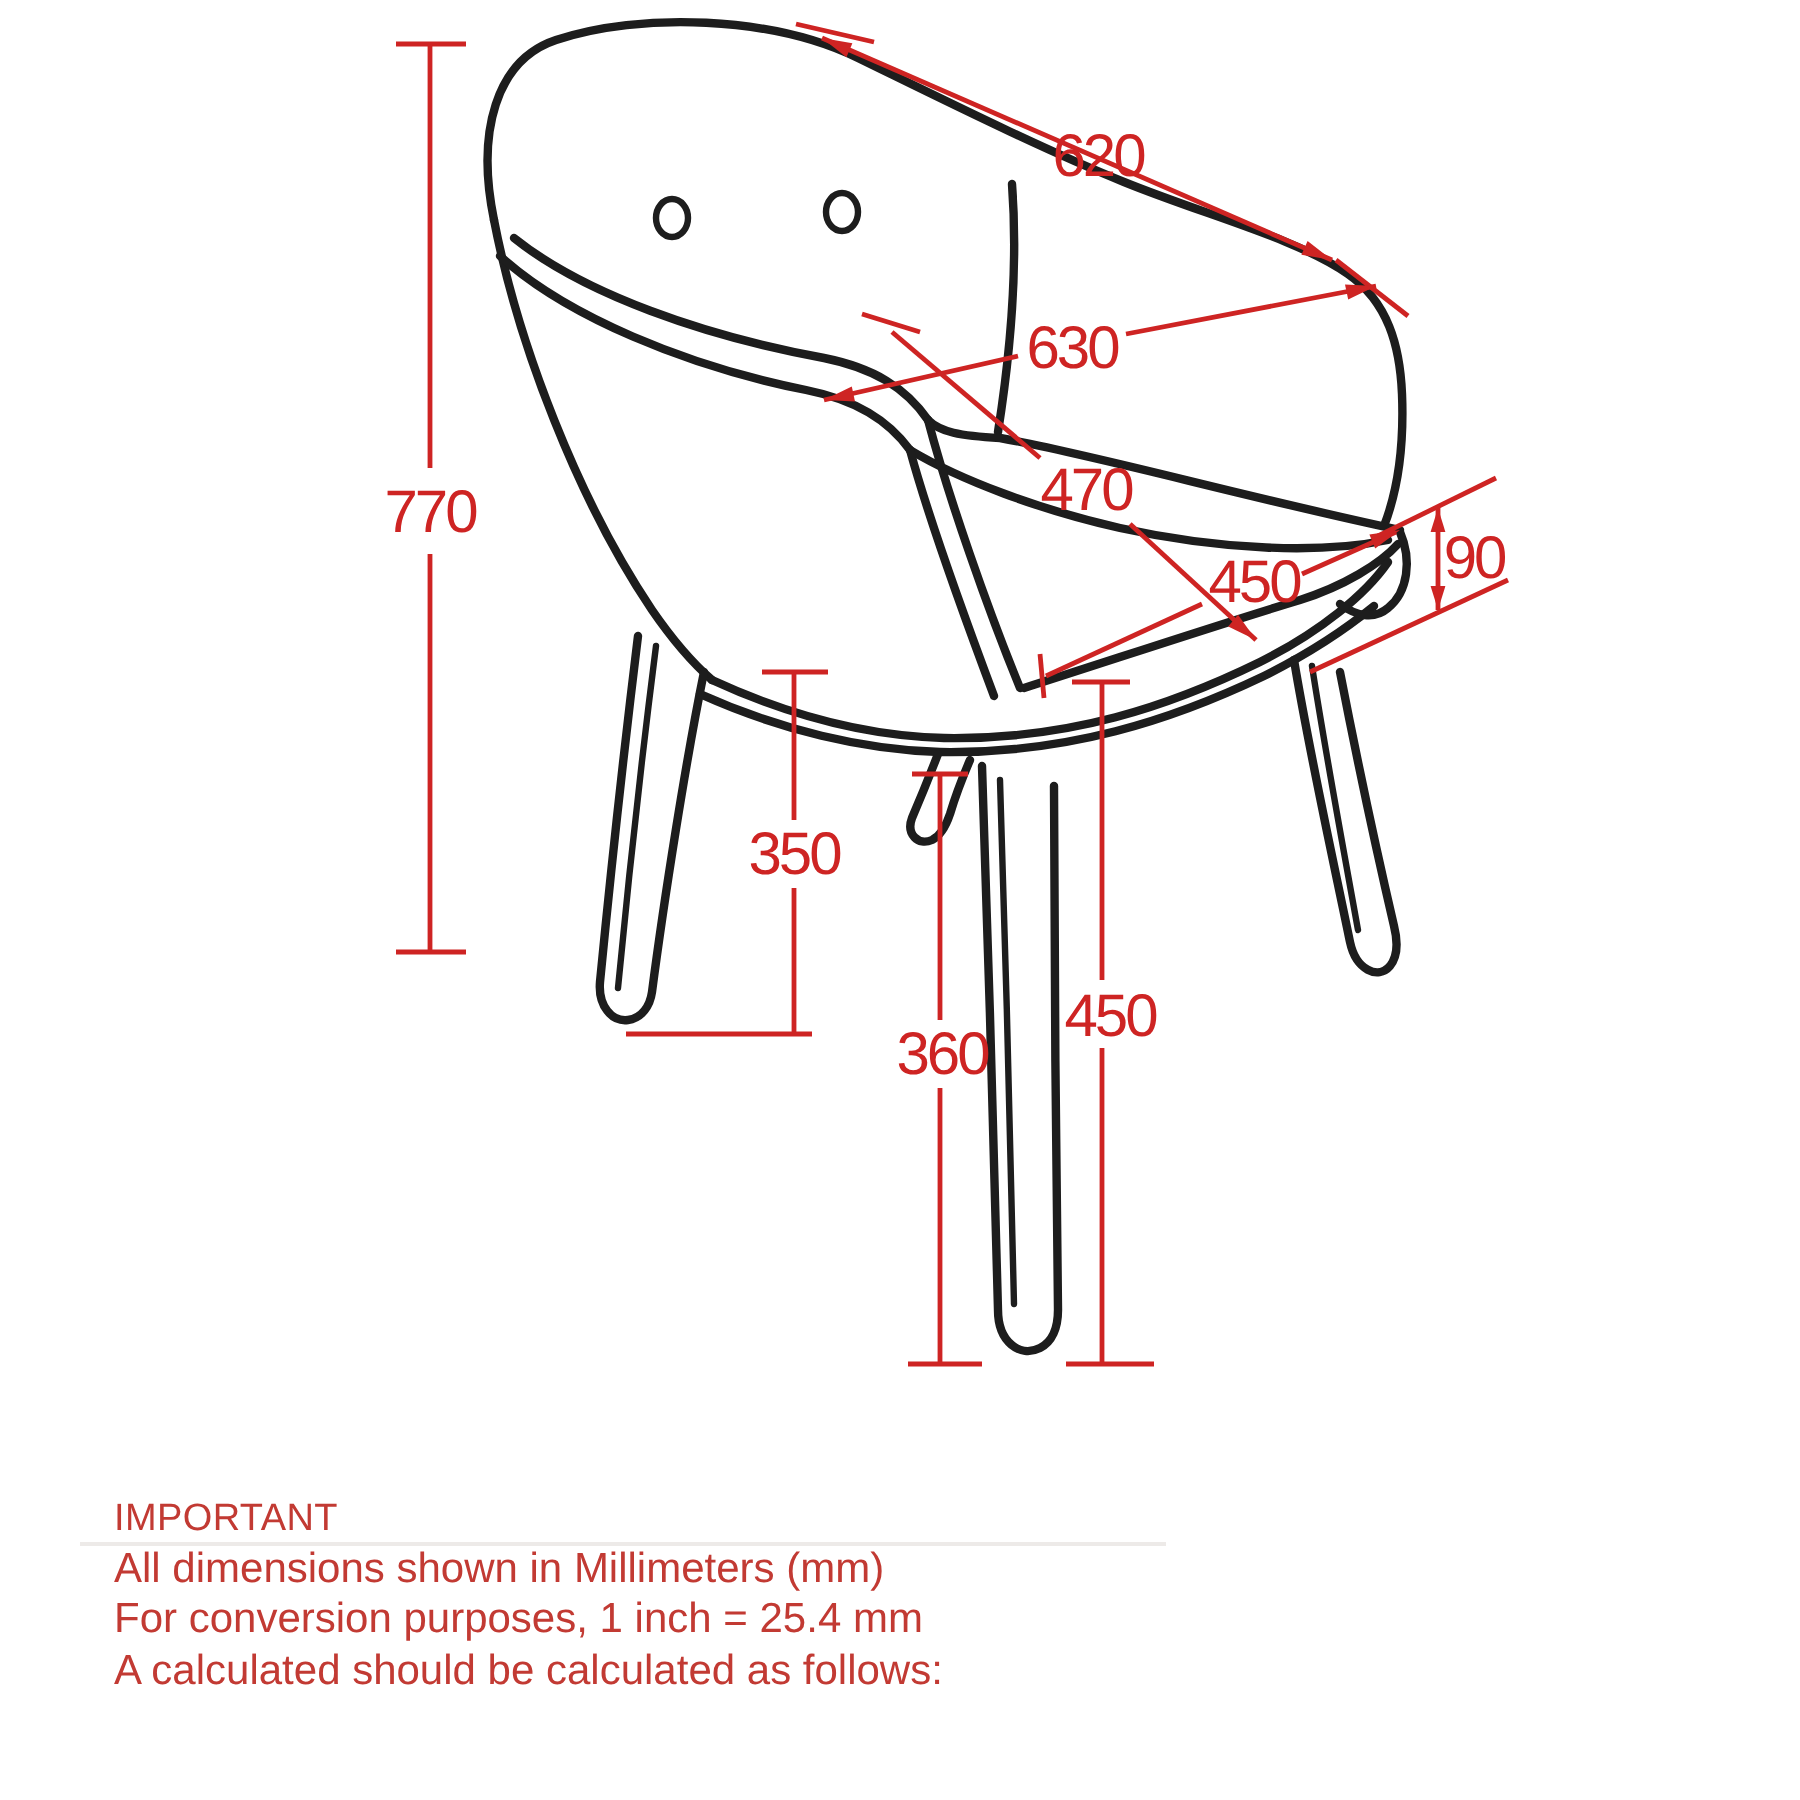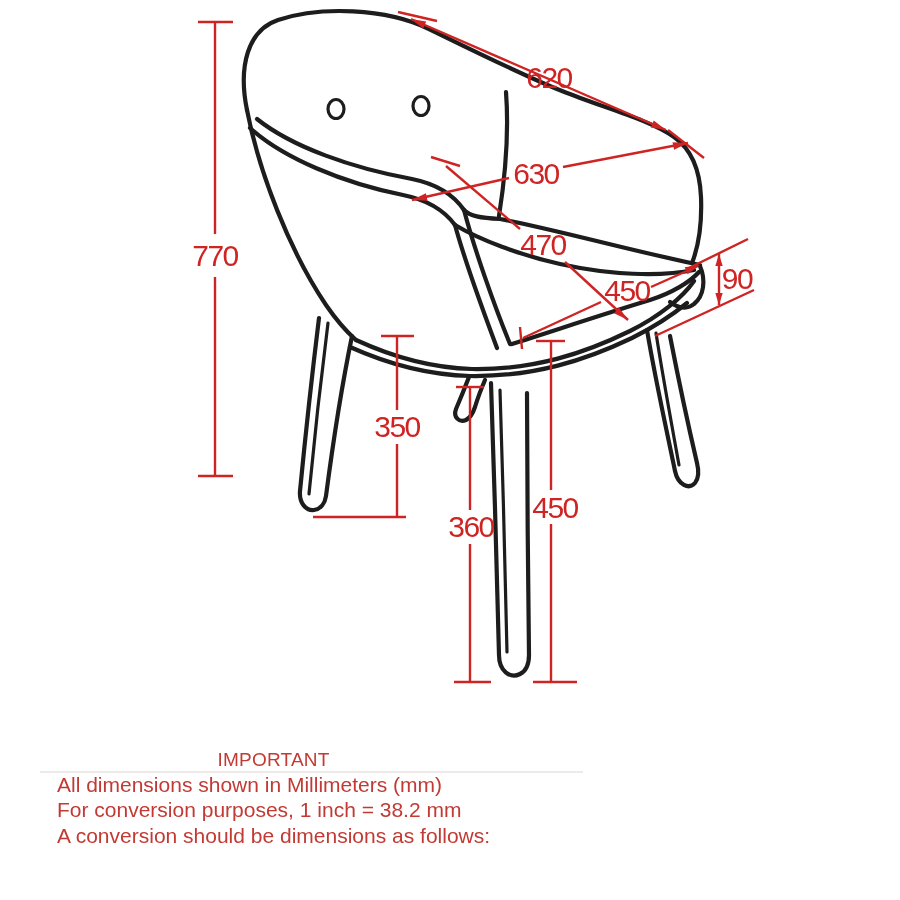--- a/index.html
+++ b/index.html
@@ -7,21 +7,21 @@
          font-family:"Liberation Sans",sans-serif;}
   .stage svg{position:absolute;left:0;top:0;}
   .chair{stroke:#1d1d1d;stroke-width:4.2;fill:none;stroke-linecap:round;stroke-linejoin:round;}
   .chair-thin{stroke:#1d1d1d;stroke-width:3.2;fill:none;stroke-linecap:round;}
   .dimline{stroke:#ce2423;stroke-width:2.4;fill:none;stroke-linecap:butt;}
   .arrow{fill:#ce2423;stroke:none;}
   .dimtext{font-family:"Liberation Sans",sans-serif;font-size:30px;fill:#ce2423;
            letter-spacing:-1.5px;text-anchor:middle;}
   .divider{position:absolute;left:40px;top:771px;width:543px;height:2px;background:#edeae8;}
   .notes{position:absolute;left:57px;top:748px;color:#c23a33;}
-  .notes-heading{font-size:19px;line-height:24px;letter-spacing:0.2px;text-align:center;}
+  .notes-heading{font-size:19px;line-height:24px;letter-spacing:0.2px;}
   .note-line{font-size:21px;line-height:25.4px;}
 </style>
 </head>
 <body>
 
 <div class="stage">
 
   <svg width="900" height="900" viewBox="0 0 900 900">
 
     <g>
@@ -123,17 +123,17 @@
       <line class="dimline" x1="533" y1="682" x2="577" y2="682"></line>
       <text class="dimtext" x="555" y="518">450</text>
     </g>
   </svg>
 
   <div class="divider"></div>
 
   <div class="notes">
     <div class="notes-heading">IMPORTANT</div>
     <div class="note-line">All dimensions shown in Millimeters (mm)</div>
-    <div class="note-line">For conversion purposes, 1 inch = 38.2 mm</div>
-    <div class="note-line">A conversion should be dimensions as follows:</div>
+    <div class="note-line">For conversion purposes, 1 inch = 25.4 mm</div>
+    <div class="note-line">A calculated should be calculated as follows:</div>
   </div>
 
 </div>
 
 </body></html>

